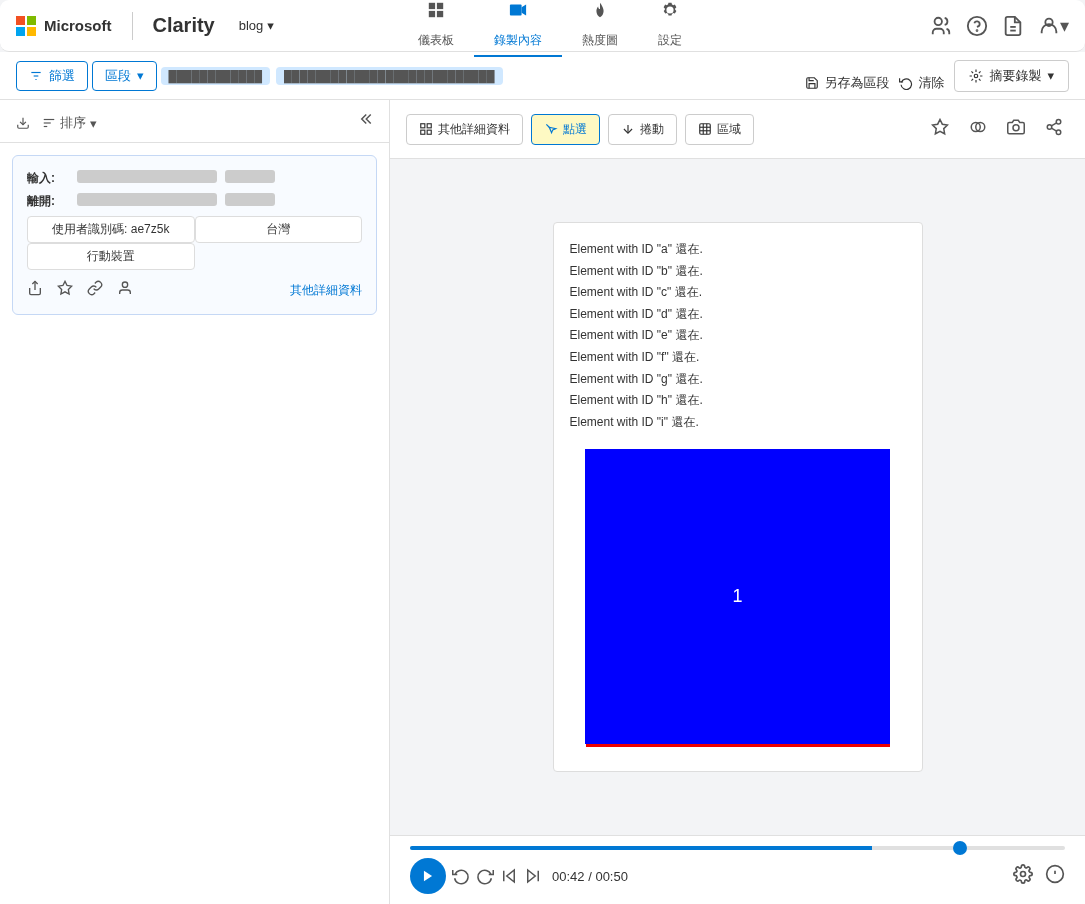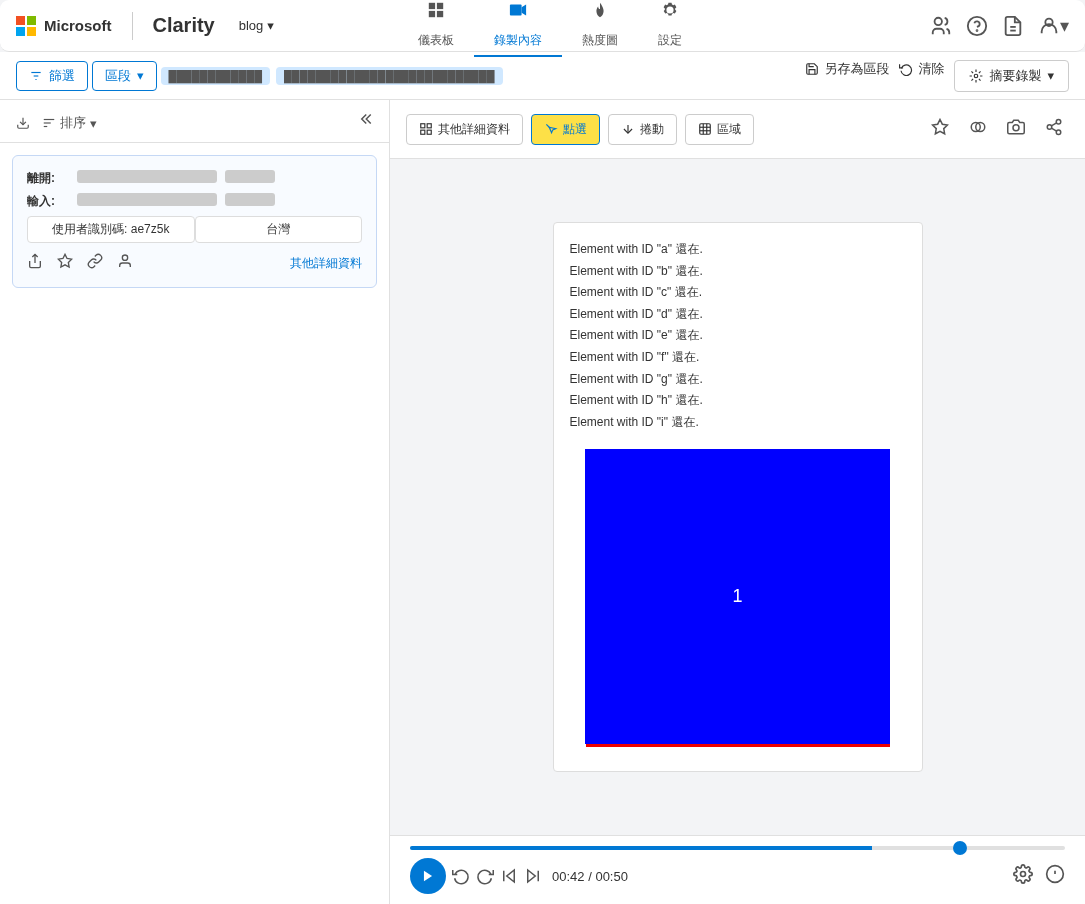--- a/index.html
+++ b/index.html
@@ -30,21 +30,21 @@
 
     
     .filter-bar {
       display: flex; align-items: center; background: #fff;
       border-bottom: 1px solid #e0e0e0; height: 48px; padding: 0 16px; gap: 4px;
     }
     .filter-btn { display: flex; align-items: center; gap: 6px; border: 1px solid #0078d4; border-radius: 4px; padding: 5px 12px; background: #fff; cursor: pointer; color: #0078d4; font-size: 13px; }
     .segment-btn { display: flex; align-items: center; gap: 6px; border: 1px solid #0078d4; border-radius: 4px; padding: 5px 12px; background: #fff; cursor: pointer; color: #0078d4; font-size: 13px; }
     .filter-tags { display: flex; align-items: center; gap: 6px; }
     .filter-tag { background: #e8f0fe; border-radius: 4px; padding: 3px 8px; font-size: 12px; color: #333; }
-    .filter-bar-right { margin-left: auto; display: flex; align-items: flex-start; gap: 10px; }
+    .filter-bar-right { margin-left: auto; display: flex; align-items: flex-end; gap: 10px; }
     .save-btn { display: flex; align-items: center; gap: 5px; background: none; border: none; cursor: pointer; color: #333; font-size: 13px; }
     .clear-btn { display: flex; align-items: center; gap: 5px; background: none; border: none; cursor: pointer; color: #333; font-size: 13px; }
     .summary-btn { display: flex; align-items: center; gap: 6px; border: 1px solid #ccc; border-radius: 4px; padding: 6px 14px; background: #fff; cursor: pointer; color: #333; font-size: 13px; }
 
     
     .main-layout { display: flex; height: calc(100vh - 100px); }
 
     
     .sidebar { width: 390px; min-width: 390px; background: #fff; border-right: 1px solid #e0e0e0; display: flex; flex-direction: column; }
     .sidebar-header { display: flex; align-items: flex-end; justify-content: space-between; padding: 10px 16px; border-bottom: 1px solid #e0e0e0; }
@@ -63,21 +63,21 @@
     .session-tags { display: grid; grid-template-columns: 1fr 1fr; margin-bottom: 10px; }
     .session-tag { border: 1px solid #ddd; border-radius: 4px; padding: 4px 10px; font-size: 12px; text-align: center; background: #fff; color: #333; }
     .session-footer { display: flex; align-items: center; gap: 14px; }
     .session-footer-icon { background: none; border: none; cursor: pointer; color: #555; font-size: 16px; }
     .session-detail-link { margin-left: auto; color: #0078d4; font-size: 12px; cursor: pointer; text-decoration: none; }
 
     
     .content-area { flex: 1; display: flex; flex-direction: column; background: #f3f4f6; overflow: hidden; }
     .content-toolbar { display: flex; align-items: center; gap: 8px; padding: 12px 16px; background: #fff; border-bottom: 1px solid #e0e0e0; }
     .tool-btn { display: flex; align-items: center; gap: 5px; border: 1px solid #ccc; border-radius: 4px; padding: 6px 12px; background: #fff; cursor: pointer; font-size: 12px; color: #333; }
-    .tool-btn.active { background: #fde047; border-color: #0078d4; color: #0078d4; }
+    .tool-btn.active { background: #fef9c3; border-color: #0078d4; color: #0078d4; }
     .tool-icon-btn { background: none; border: none; cursor: pointer; color: #555; font-size: 16px; padding: 6px; }
     .toolbar-spacer { flex: 1; }
 
     
     .video-wrapper { flex: 1; display: flex; align-items: center; justify-content: center; overflow: auto; padding: 20px; }
     .session-preview { background: #fff; border: 1px solid #ddd; border-radius: 4px; width: 370px; min-height: 550px; position: relative; overflow: hidden; }
     .preview-text-content { padding: 16px; font-size: 12px; line-height: 1.8; color: #333; }
     .preview-blue-box { background: #0000ff; height: 295px; width: 305px; margin: 0 auto; display: flex; align-items: center; justify-content: center; color: #fff; font-size: 18px; }
     .preview-red-line { height: 3px; background: #e00; margin: 0 32px; }
 
@@ -253,32 +253,33 @@
       <button class="collapse-btn">
         <svg width="18" height="18" viewBox="0 0 24 24" fill="none" stroke="currentColor" stroke-width="2">
           <polyline points="15 18 9 12 15 6"></polyline>
           <polyline points="21 18 15 12 21 6"></polyline>
         </svg>
       </button>
     </div>
 
     <div class="session-card">
       <div class="session-row">
+        <span class="session-label">輸入:</span>
+        <span class="session-meta-blurred" style="width:140px; margin-right:8px;"></span>
+        <span class="session-meta-blurred" style="width:50px;"></span>
+      </div>
+      <div class="session-row">
         <span class="session-label">離開:</span>
         <span class="session-meta-blurred" style="width:140px; margin-right:8px;"></span>
         <span class="session-meta-blurred" style="width:50px;"></span>
       </div>
-      <div class="session-row">
-        <span class="session-label">輸入:</span>
-        <span class="session-meta-blurred" style="width:140px; margin-right:8px;"></span>
-        <span class="session-meta-blurred" style="width:50px;"></span>
-      </div>
       <div class="session-tags">
         <div class="session-tag">使用者識別碼: ae7z5k</div>
         <div class="session-tag">台灣</div>
+        <div class="session-tag">行動裝置</div>
       </div>
       <div class="session-footer">
         <button class="session-footer-icon">
           <svg width="16" height="16" viewBox="0 0 24 24" fill="none" stroke="currentColor" stroke-width="2">
             <path d="M4 12v8a2 2 0 0 0 2 2h12a2 2 0 0 0 2-2v-8"></path>
             <polyline points="16 6 12 2 8 6"></polyline>
               <line x1="12" y1="2" x2="12" y2="15"></line>
           </svg>
         </button>
         <button class="session-footer-icon">

